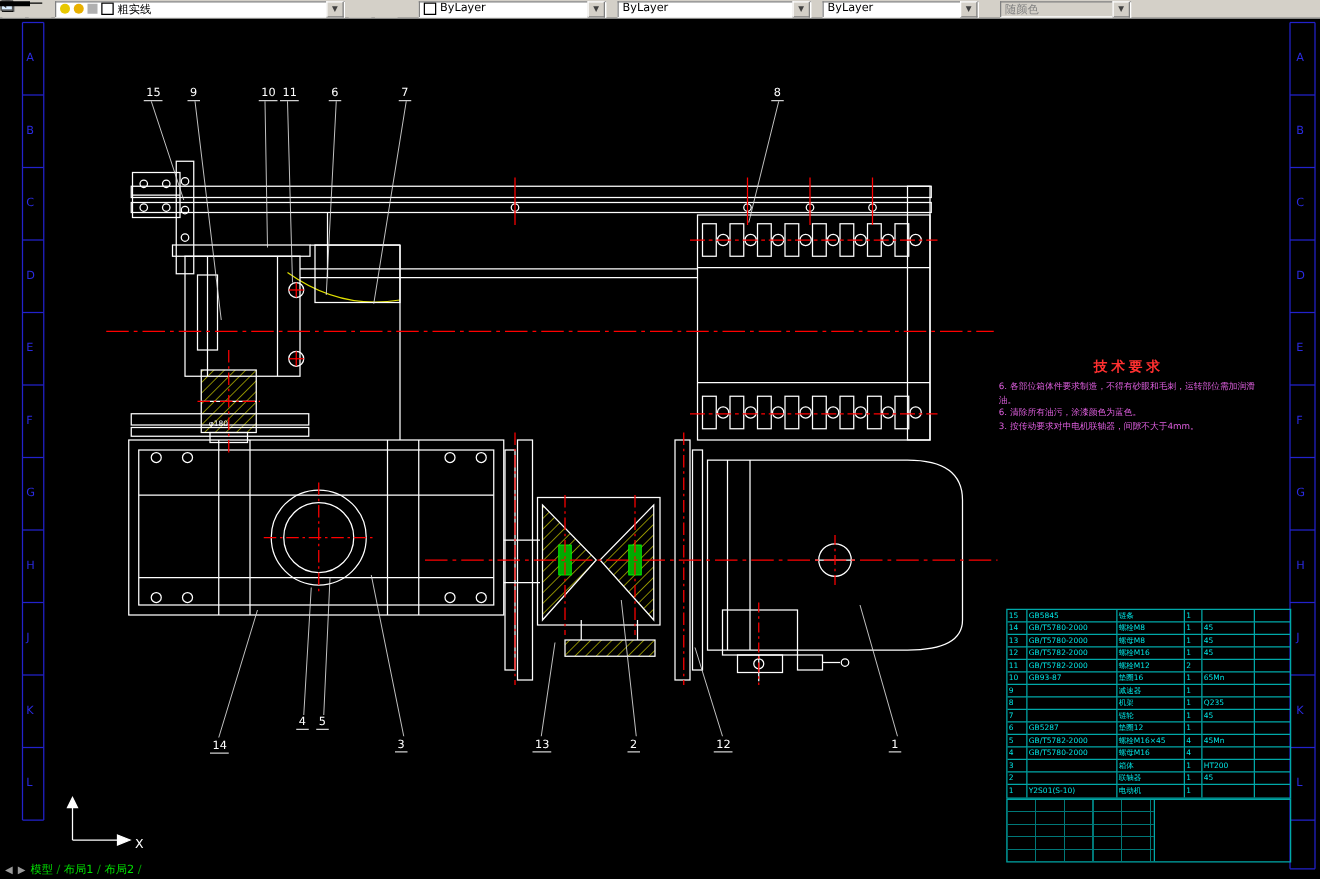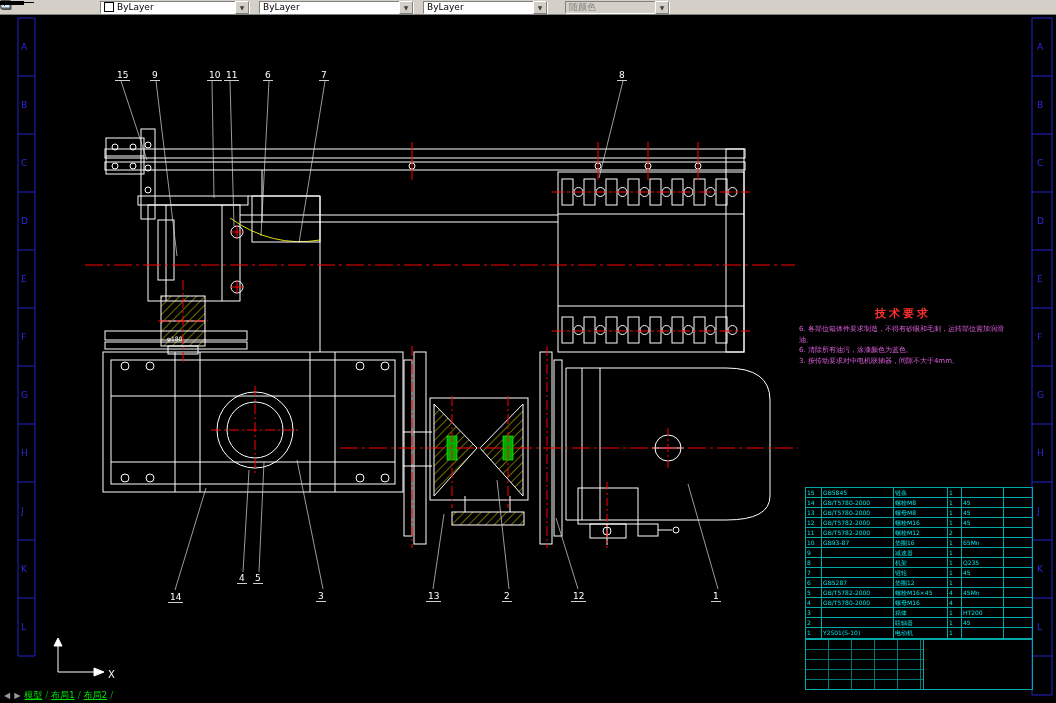--- a/index.html
+++ b/index.html
@@ -23,21 +23,21 @@
   .mini{width:8px;height:8px;flex:none;}
   .dot{border-radius:50%;}
 
   
   .canvas{position:absolute;inset:0;background:#000;}
   svg{position:absolute;left:0;top:0;}
   .callout{position:absolute;color:#fff;font-size:9px;line-height:10px;
     border-bottom:1px solid #cfcfcf;padding:0 2px;}
   .blt{position:absolute;color:#2a2ae0;font-size:9px;line-height:9px;}
 
-  .tech{position:absolute;left:799px;top:286px;width:208px;margin-top:20px;}
+  .tech{position:absolute;left:799px;top:286px;width:208px;}
   .tech-title{color:#ff3030;font-size:11px;font-weight:bold;text-align:center;
     letter-spacing:3px;margin-bottom:3px;}
   .tech-line{color:#df5fdf;font-size:7px;line-height:1.5;}
 
   .bom{position:absolute;left:805px;top:487px;width:228px;
     border:1px solid #00a8a8;box-sizing:border-box;}
   .bom-row{display:flex;height:10px;}
   .bom-cell{border-right:1px solid #00a8a8;border-bottom:1px solid #00a8a8;
     color:#00e5e5;font-size:6px;line-height:9px;overflow:hidden;white-space:nowrap;
     padding-left:1px;box-sizing:border-box;flex:none;}
@@ -52,21 +52,21 @@
       repeating-linear-gradient(to bottom,transparent 0 9px,#007878 9px 10px),
       repeating-linear-gradient(to right,transparent 0 22px,#007878 22px 23px);}
   .tb-right{position:absolute;left:118px;top:0;width:110px;height:100%;}
   .tb-univ{height:15px;line-height:15px;text-align:center;color:#00e5e5;font-size:9px;
     border-bottom:1px solid #00a8a8;}
   .tb-name{height:34px;line-height:34px;text-align:center;color:#00d000;font-size:12px;}
 
   .tabs{position:absolute;left:4px;top:689px;display:flex;align-items:center;gap:4px;
     font-size:9px;}
   .tabs .nav{color:#9a9a9a;font-size:8px;}
-  .tabs .tab{color:#00e000;text-decoration:underline;}
+  .tabs .tab{color:#00e000;}
   .tabs .sep{color:#00a000;}
   .dimtext{fill:#fff;font-size:6px;font-family:"DejaVu Sans",sans-serif;}
   .ucsx{fill:#fff;font-size:10px;font-family:"DejaVu Sans",sans-serif;}
 </style>
 </head>
 <body>
 
 <div id="app">
 
   <div class="toolbar">
@@ -75,20 +75,28 @@
           <rect x="1" y="1" width="7" height="6" fill="#fffbe0" stroke="#555"></rect>
           <rect x="4" y="3" width="7" height="6" fill="#cfe4ff" stroke="#555"></rect>
         </svg>
     </span>
     <span class="tb-btn">
       <svg width="12" height="10">
           <rect x="2" y="1" width="8" height="8" fill="#fff" stroke="#000"></rect>
         </svg>
     </span>
 
+    <div class="combo" style="width:232px">
+      <span class="mini dot" style="background:#e8c800"></span>
+      <span class="mini dot" style="background:#e8b000"></span>
+      <span class="mini" style="background:#b0b0b0"></span>
+      <span class="mini" style="background:#fff;border:1px solid #000"></span>
+      <span class="ctext">粗实线</span>
+      <span class="arrow">▼</span>
+    </div>
 
     <span class="tb-btn">
       <svg width="12" height="10">
           <rect x="1" y="2" width="9" height="6" fill="#ffe9a8" stroke="#555"></rect>
           <path d="M3 2 L6 0 L9 2" fill="none" stroke="#555"></path>
         </svg>
     </span>
     <span class="tb-btn">
       <svg width="12" height="10">
           <rect x="1" y="1" width="9" height="7" fill="#d8ecff" stroke="#555"></rect>

